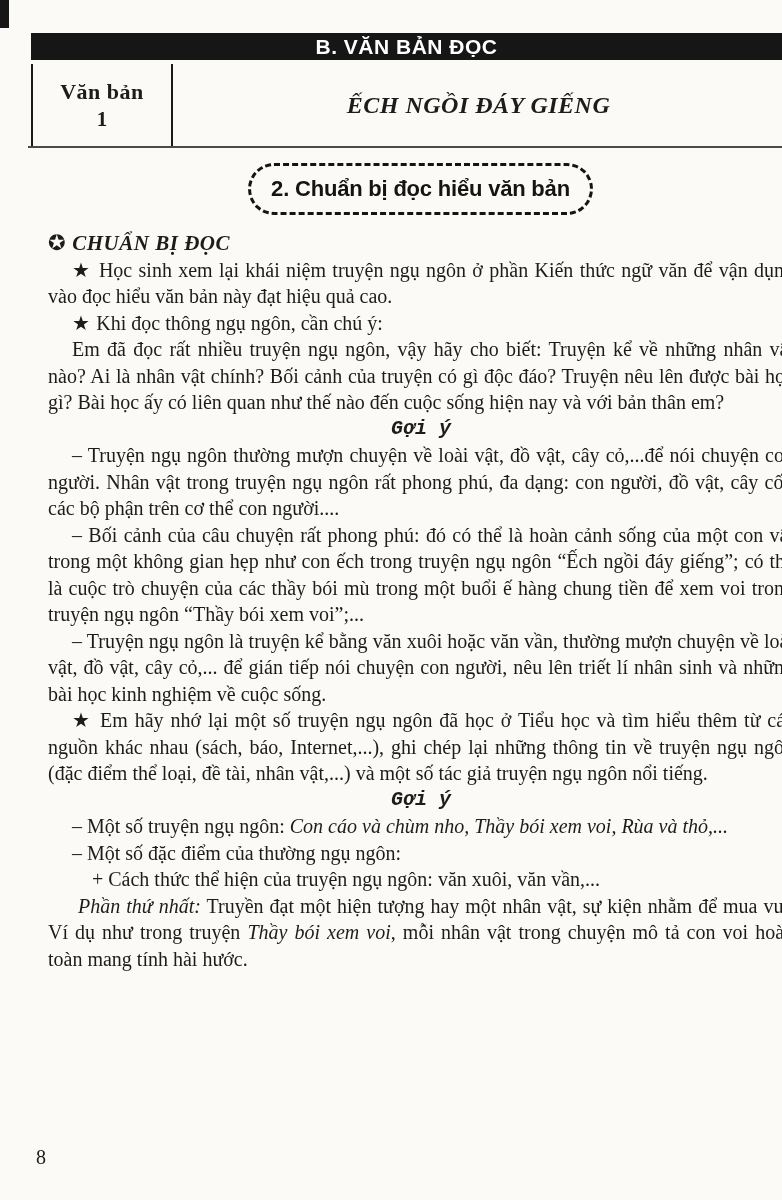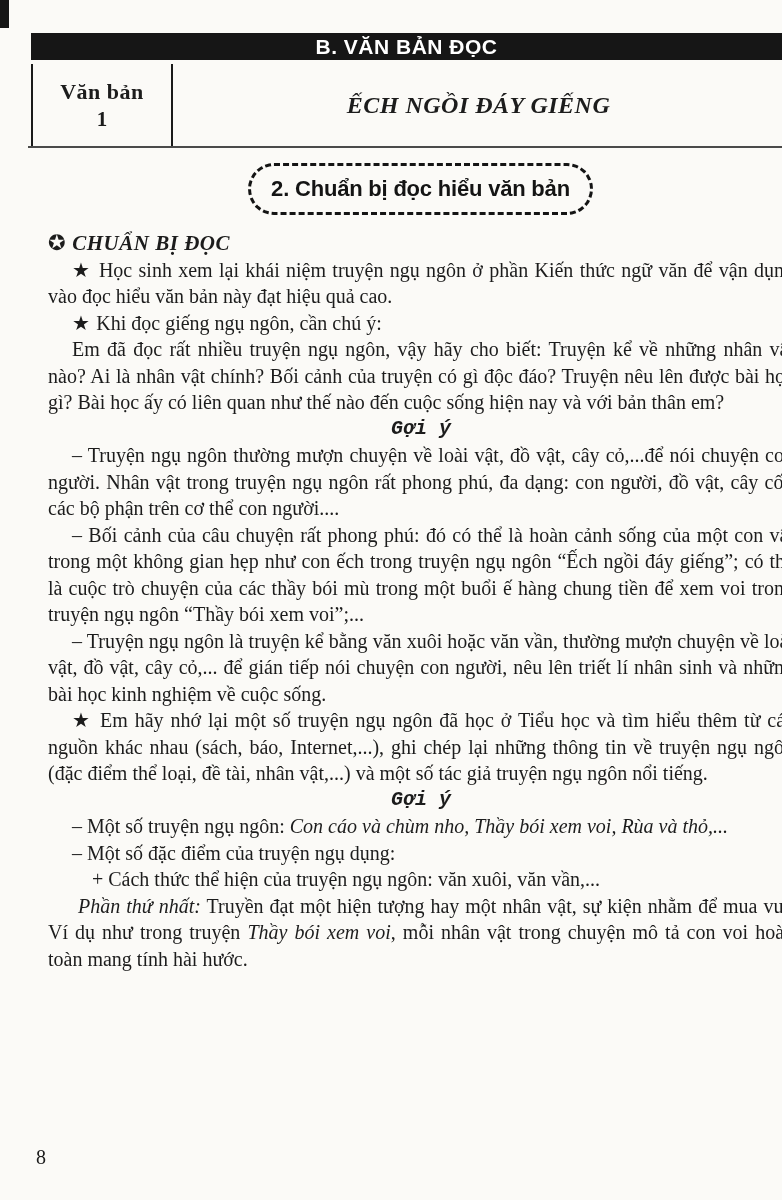--- a/index.html
+++ b/index.html
@@ -118,27 +118,27 @@
 
 <div class="header-rule"></div>
 
 <div class="badge">
   <span>2. Chuẩn bị đọc hiểu văn bản</span>
 </div>
 
 <div class="body-text" id="paragraphs">
     <p class="heading"><span class="sym">✪ </span><span class="hd">CHUẨN BỊ ĐỌC</span></p>
     <p class="para"><span class="sym">★ </span><span>Học sinh xem lại khái niệm truyện ngụ ngôn ở phần Kiến thức ngữ văn để vận dụng vào đọc hiểu văn bản này đạt hiệu quả cao.</span></p>
-    <p class="para"><span class="sym">★ </span><span>Khi đọc giếng ngụ ngôn, cần chú ý:</span></p>
+    <p class="para"><span class="sym">★ </span><span>Khi đọc thông ngụ ngôn, cần chú ý:</span></p>
     <p class="para"><span>Em đã đọc rất nhiều truyện ngụ ngôn, vậy hãy cho biết: Truyện kể về những nhân vật nào? Ai là nhân vật chính? Bối cảnh của truyện có gì độc đáo? Truyện nêu lên được bài học gì? Bài học ấy có liên quan như thế nào đến cuộc sống hiện nay và với bản thân em?</span></p>
     <p class="center-head"><span>Gợi ý</span></p>
     <p class="para"><span>– Truyện ngụ ngôn thường mượn chuyện về loài vật, đồ vật, cây cỏ,...để nói chuyện con người. Nhân vật trong truyện ngụ ngôn rất phong phú, đa dạng: con người, đồ vật, cây cối, các bộ phận trên cơ thể con người....</span></p>
     <p class="para"><span>– Bối cảnh của câu chuyện rất phong phú: đó có thể là hoàn cảnh sống của một con vật trong một không gian hẹp như con ếch trong truyện ngụ ngôn “Ếch ngồi đáy giếng”; có thể là cuộc trò chuyện của các thầy bói mù trong một buổi ế hàng chung tiền để xem voi trong truyện ngụ ngôn “Thầy bói xem voi”;...</span></p>
     <p class="para"><span>– Truyện ngụ ngôn là truyện kể bằng văn xuôi hoặc văn vần, thường mượn chuyện về loài vật, đồ vật, cây cỏ,... để gián tiếp nói chuyện con người, nêu lên triết lí nhân sinh và những bài học kinh nghiệm về cuộc sống.</span></p>
     <p class="para"><span class="sym">★ </span><span>Em hãy nhớ lại một số truyện ngụ ngôn đã học ở Tiểu học và tìm hiểu thêm từ các nguồn khác nhau (sách, báo, Internet,...), ghi chép lại những thông tin về truyện ngụ ngôn (đặc điểm thể loại, đề tài, nhân vật,...) và một số tác giả truyện ngụ ngôn nổi tiếng.</span></p>
     <p class="center-head"><span>Gợi ý</span></p>
     <p class="para"><span>– Một số truyện ngụ ngôn: </span><span class="it">Con cáo và chùm nho, Thầy bói xem voi, Rùa và thỏ,...</span></p>
-    <p class="para"><span>– Một số đặc điểm của truyện ngụ dụng:</span></p>
+    <p class="para"><span>– Một số đặc điểm của thường ngụ ngôn:</span></p>
     <p class="para plus"><span>+ Cách thức thể hiện của truyện ngụ ngôn: văn xuôi, văn vần,...</span></p>
     <p class="para phan"><span class="it">Phần thứ nhất:</span><span> Truyền đạt một hiện tượng hay một nhân vật, sự kiện nhằm để mua vui. Ví dụ như trong truyện </span><span class="it">Thầy bói xem voi</span><span>, mỗi nhân vật trong chuyện mô tả con voi hoàn toàn mang tính hài hước.</span></p>
   </div>
 
 <div class="page-number">8</div>
 
 </body></html>

